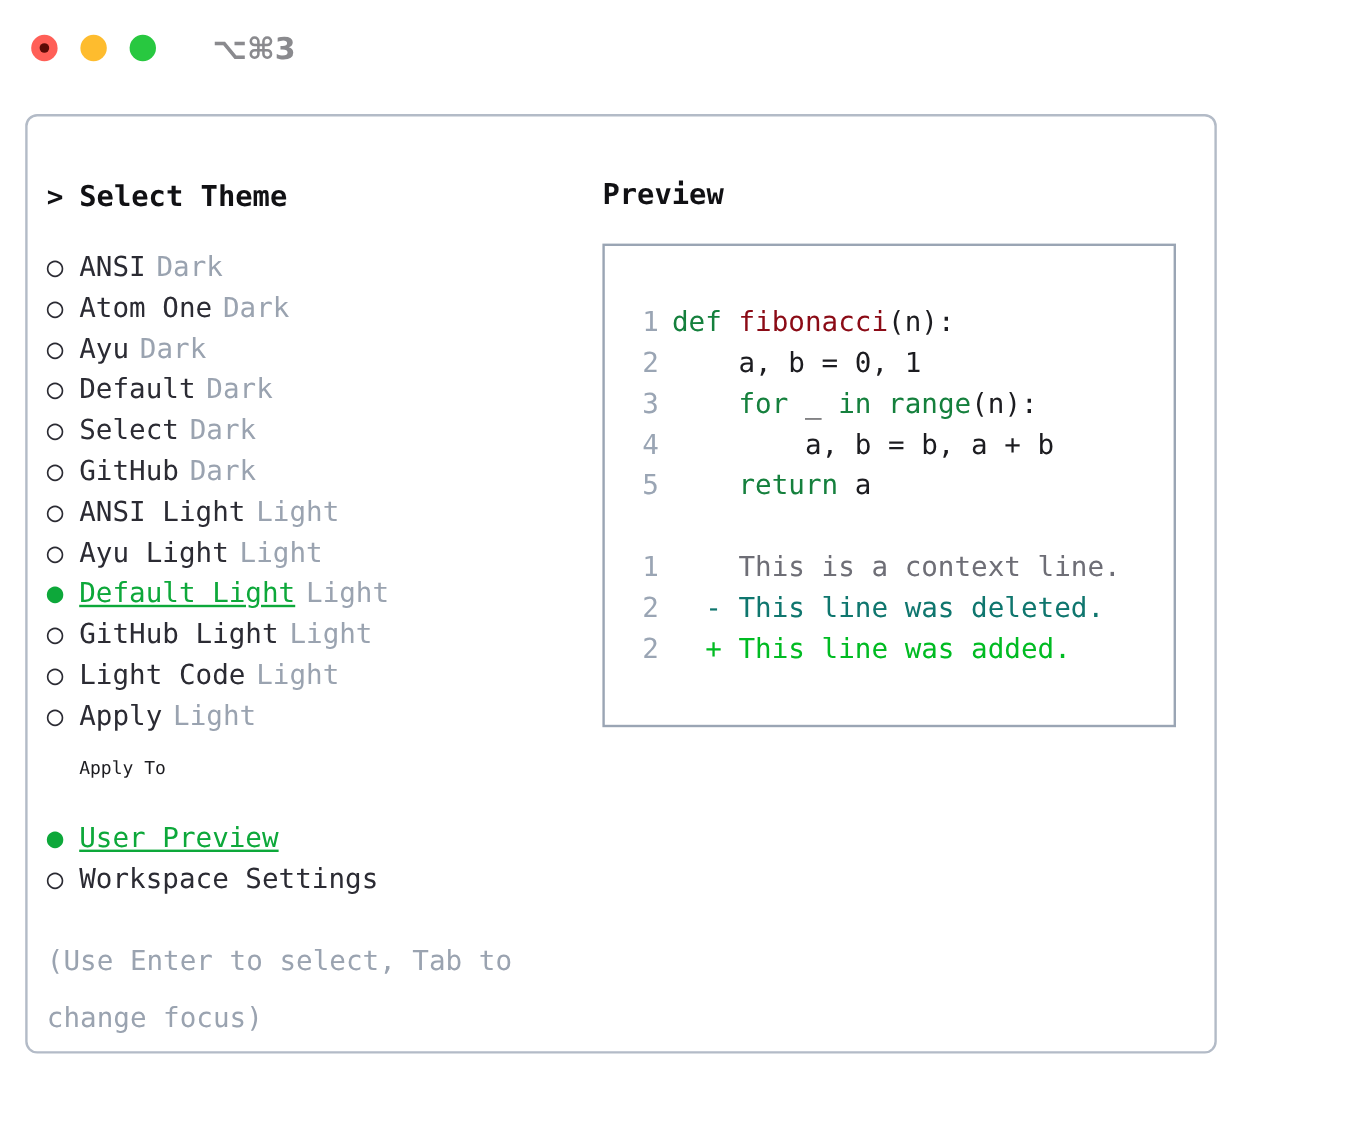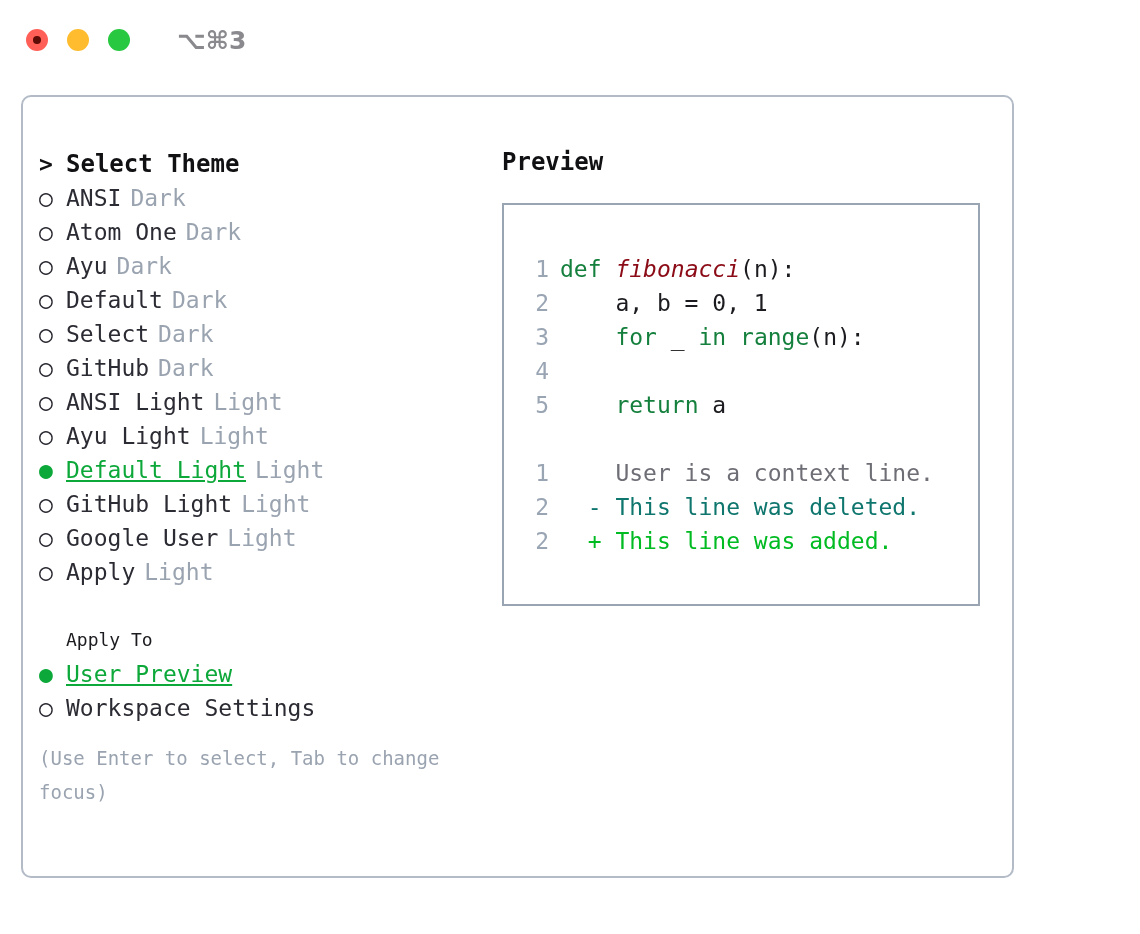--- a/index.html
+++ b/index.html
@@ -103,40 +103,40 @@
   }
   .marker.selected { color: #0da83a; }
 
   .section-header {
     font-weight: bold;
     color: #111114;
     font-size: 24px;
   }
   .section-header .marker { color: #111114; font-weight: bold; }
 
-  .theme-name { color: #2b2b33; }
+  .theme-name { color: #2b2b33; margin-top: 25px; }
   .theme-name.selected { color: #0da83a; text-decoration: underline; }
   .theme-tag {
     color: #9aa3b0;
     margin-left: 9px;
   }
 
   #apply-block { margin-top: 34px; }
   .plain-header {
-    font-size: 18px;
+    font-size: 15px;
     color: #1c1c20;
     padding-left: 27px;
     height: 34px;
     line-height: 34px;
   }
 
   #hint-text {
-    margin-top: 16px;
-    font-size: 19px;
-    line-height: 34px;
+    margin-top: 52px;
+    font-size: 23px;
+    line-height: 48px;
     color: #9aa3b0;
     width: 410px;
   }
 
   
   #preview-column {
     position: absolute;
     left: 479px;
     top: 48px;
     width: 490px;
@@ -166,21 +166,21 @@
   .lineno {
     width: 30px;
     flex: 0 0 30px;
     text-align: right;
     color: #9aa5b4;
     margin-right: 11px;
   }
   .code-text { color: #1c1c20; }
 
   .tok-kw   { color: #15803d; }
-  .tok-fn   { color: #8b0b16; font-style: italic; }
+  .tok-fn   { color: #8b0b16; }
   .tok-plain{ color: #1c1c20; }
 
   .spacer-line { height: 34px; }
 
   .diff-ctx { color: #6e6e76; }
   .diff-del { color: #0f766e; }
   .diff-add { color: #00bb22; }
 </style>
 </head>
 <body>
@@ -210,21 +210,21 @@
           <div class="list-row"><span class="marker">○</span><span class="theme-name">ANSI</span><span class="theme-tag">Dark</span></div>
           <div class="list-row"><span class="marker">○</span><span class="theme-name">Atom One</span><span class="theme-tag">Dark</span></div>
           <div class="list-row"><span class="marker">○</span><span class="theme-name">Ayu</span><span class="theme-tag">Dark</span></div>
           <div class="list-row"><span class="marker">○</span><span class="theme-name">Default</span><span class="theme-tag">Dark</span></div>
           <div class="list-row"><span class="marker">○</span><span class="theme-name">Select</span><span class="theme-tag">Dark</span></div>
           <div class="list-row"><span class="marker">○</span><span class="theme-name">GitHub</span><span class="theme-tag">Dark</span></div>
           <div class="list-row"><span class="marker">○</span><span class="theme-name">ANSI Light</span><span class="theme-tag">Light</span></div>
           <div class="list-row"><span class="marker">○</span><span class="theme-name">Ayu Light</span><span class="theme-tag">Light</span></div>
           <div class="list-row"><span class="marker selected">●</span><span class="theme-name selected">Default Light</span><span class="theme-tag">Light</span></div>
           <div class="list-row"><span class="marker">○</span><span class="theme-name">GitHub Light</span><span class="theme-tag">Light</span></div>
-          <div class="list-row"><span class="marker">○</span><span class="theme-name">Google User</span><span class="theme-tag">Light</span></div>
+          <div class="list-row"><span class="marker">○</span><span class="theme-name">Light Code</span><span class="theme-tag">Light</span></div>
           <div class="list-row"><span class="marker">○</span><span class="theme-name">Apply</span><span class="theme-tag">Light</span></div>
         </div>
 
       <div id="apply-block">
         <div class="plain-header">Apply To</div>
         <div id="apply-list">
             <div class="list-row"><span class="marker selected">●</span><span class="theme-name selected">User Preview</span></div>
             <div class="list-row"><span class="marker">○</span><span class="theme-name">Workspace Settings</span></div>
           </div>
       </div>
@@ -233,26 +233,26 @@
     </div>
 
     <div id="preview-column">
       <div id="preview-title">Preview</div>
 
       <div id="preview-box">
         <div id="code-block">
             <div class="code-line"><span class="lineno">1</span><span class="code-text"><span class="tok-kw">def</span><span class="tok-plain"> </span><span class="tok-fn">fibonacci</span><span class="tok-plain">(n):</span></span></div>
             <div class="code-line"><span class="lineno">2</span><span class="code-text"><span class="tok-plain">    a, b = 0, 1</span></span></div>
             <div class="code-line"><span class="lineno">3</span><span class="code-text"><span class="tok-plain">    </span><span class="tok-kw">for</span><span class="tok-plain"> _ </span><span class="tok-kw">in</span><span class="tok-plain"> </span><span class="tok-kw">range</span><span class="tok-plain">(n):</span></span></div>
-            <div class="code-line"><span class="lineno">4</span></div>
+            <div class="code-line"><span class="lineno">4</span><span class="code-text"><span class="tok-plain">        a, b = b, a + b</span></span></div>
             <div class="code-line"><span class="lineno">5</span><span class="code-text"><span class="tok-plain">    </span><span class="tok-kw">return</span><span class="tok-plain"> a</span></span></div>
           </div>
         <div class="spacer-line"></div>
         <div id="diff-block">
-            <div class="code-line"><span class="lineno">1</span><span class="diff-ctx">    User is a context line.</span></div>
+            <div class="code-line"><span class="lineno">1</span><span class="diff-ctx">    This is a context line.</span></div>
             <div class="code-line"><span class="lineno">2</span><span class="diff-del">  - This line was deleted.</span></div>
             <div class="code-line"><span class="lineno">2</span><span class="diff-add">  + This line was added.</span></div>
           </div>
       </div>
     </div>
 
   </div>
 </div>
 
 </body></html>

